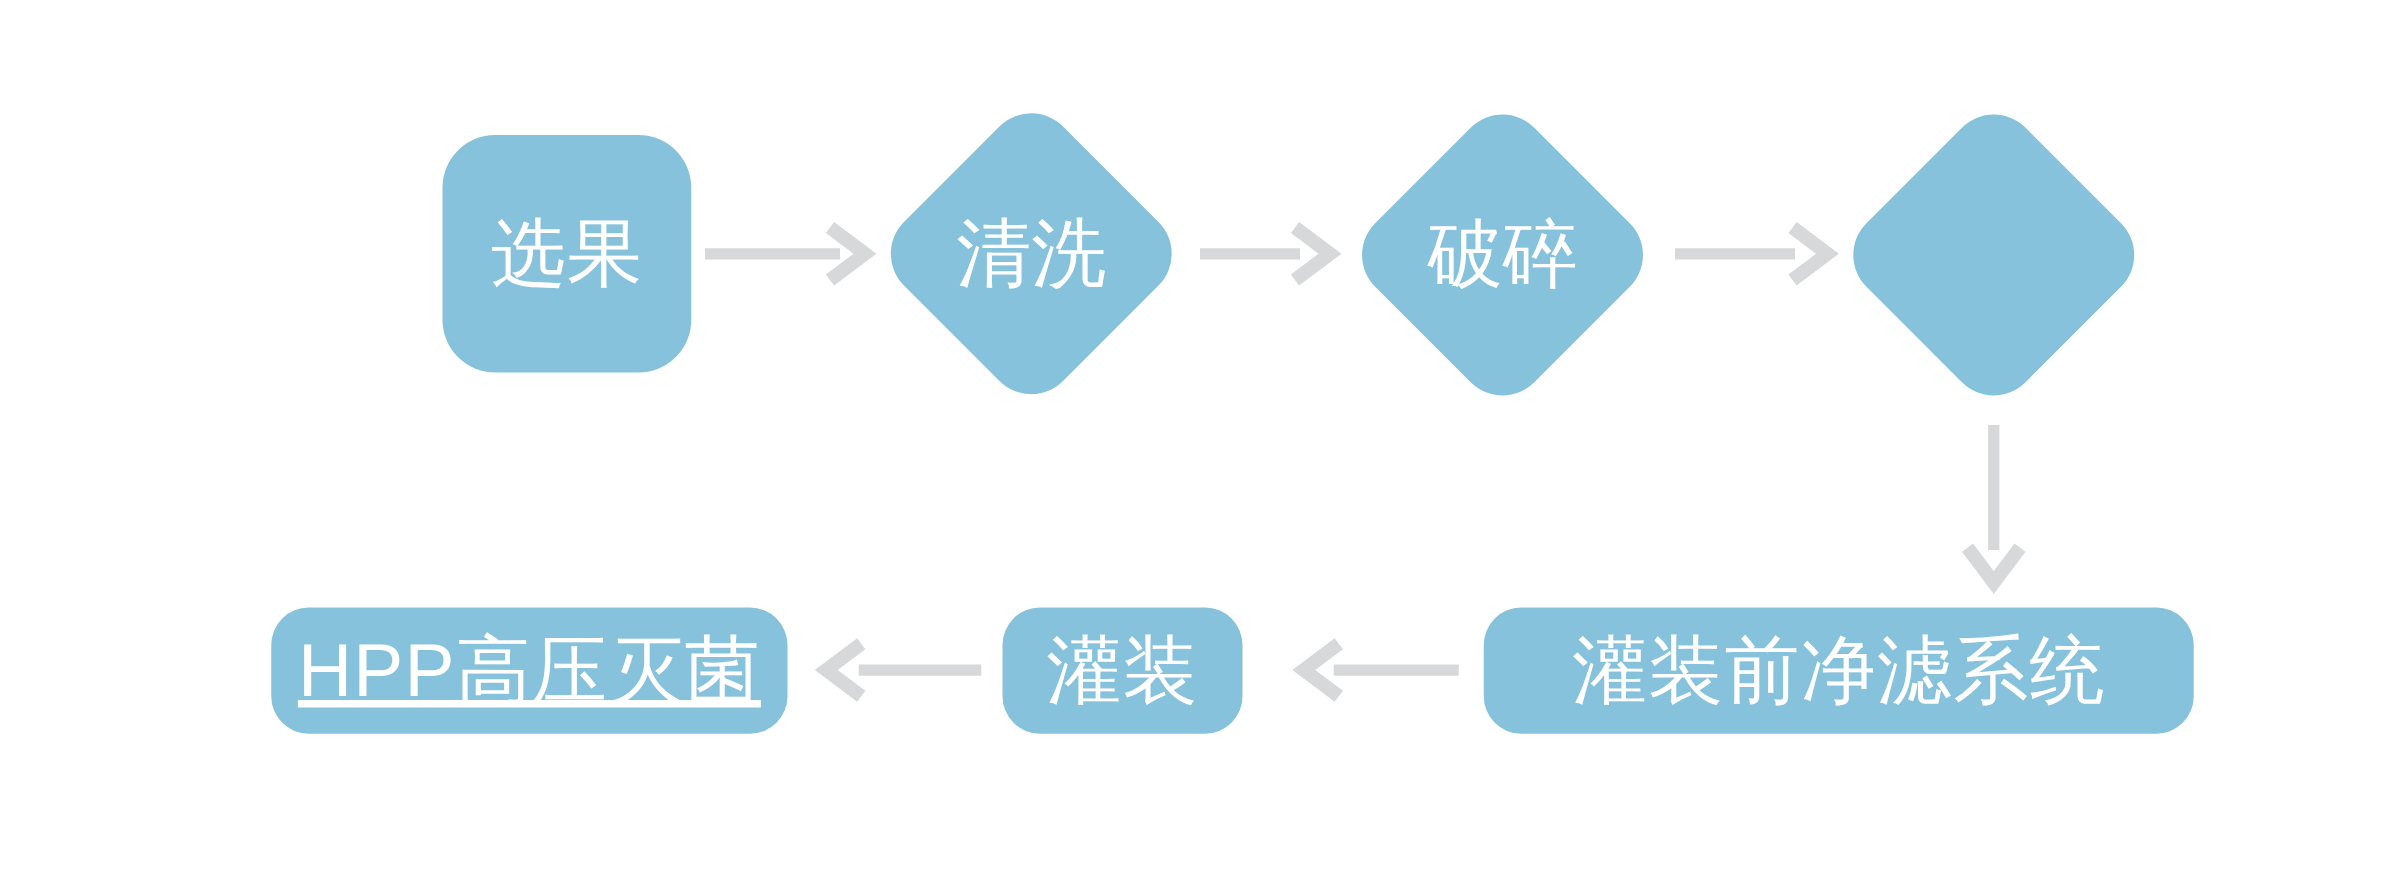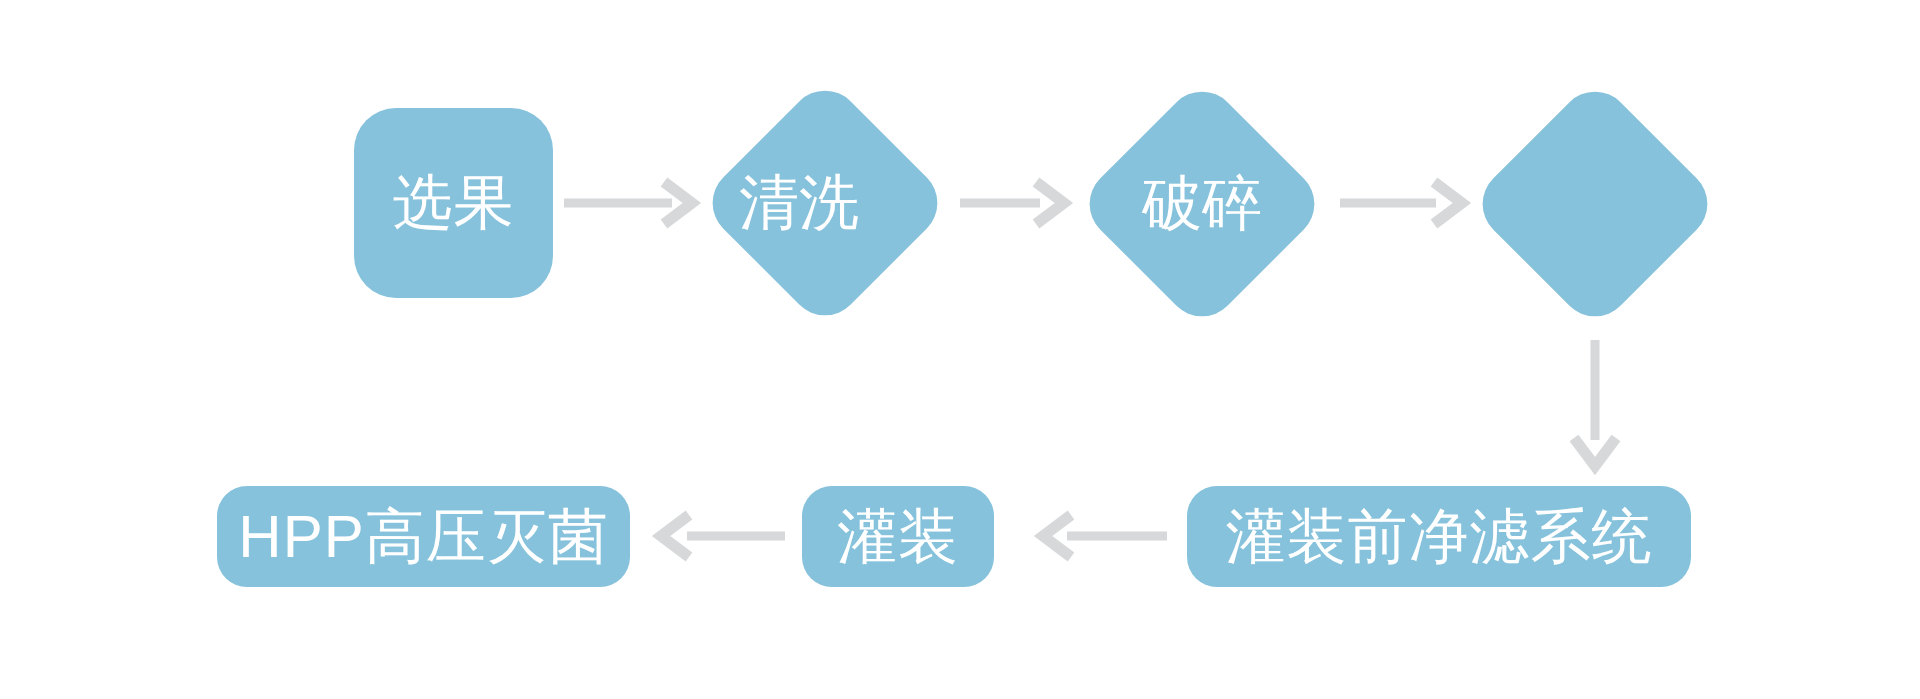--- a/index.html
+++ b/index.html
@@ -51,31 +51,31 @@
     flex-direction: column;
     align-items: center;
     justify-content: center;
     color: var(--text-color, #ffffff);
     font-size: 60px;
     font-weight: 300;
     line-height: 1.2;
     text-align: center;
     white-space: nowrap;
   }
-  .l2 { left: 672px; top: 76px; }
+  .l2 { left: 698px; top: 76px; }
   .l3 { left: 1075px; top: 77px; }
   .l4 { left: 1468px; top: 77px; }
   .node-pill {
     top: 486px;
     height: 101px;
     border-radius: 30px;
   }
-  .p-hpp   { left: 217px;  width: 413px; }
+  .p-hpp   { left: 217px;  width: 413px; text-decoration: underline; }
   .p-fill  { left: 802px;  width: 192px; }
-  .p-filter{ left: 1187px; width: 504px; }
+  .p-filter{ left: 1187px; width: 568px; }
   #arrow-layer {
     position: absolute;
     left: 0; top: 0;
     pointer-events: none;
   }
   .arrow-shaft { stroke: var(--arrow-color, #D6D8D9); stroke-width: 9; fill: none; }
   .arrow-head  { stroke: var(--arrow-color, #D6D8D9); stroke-width: 11; fill: none; }
 </style>
 </head>
 <body>

